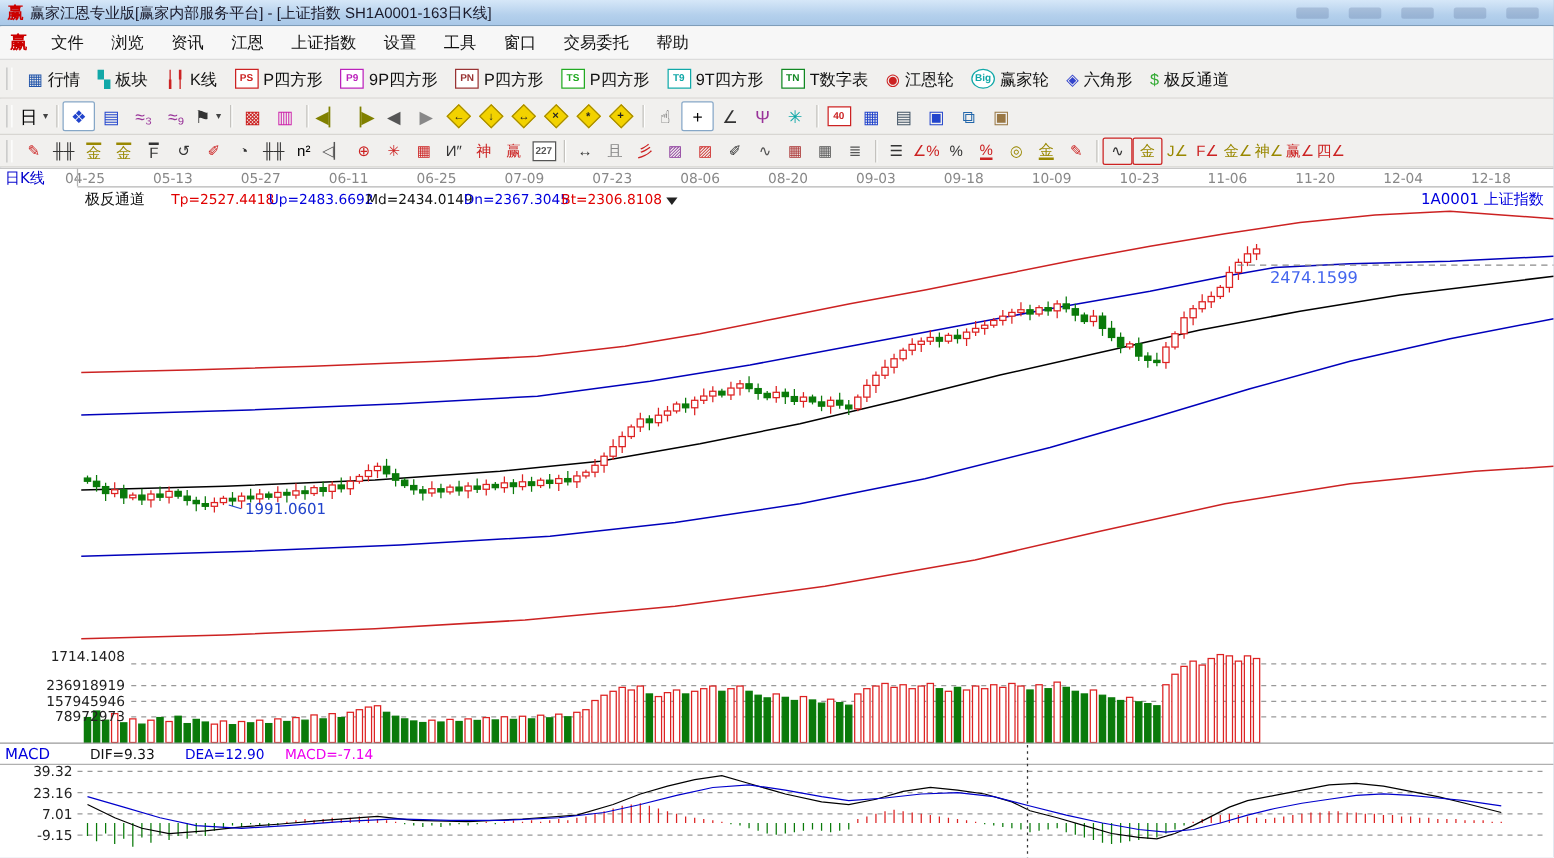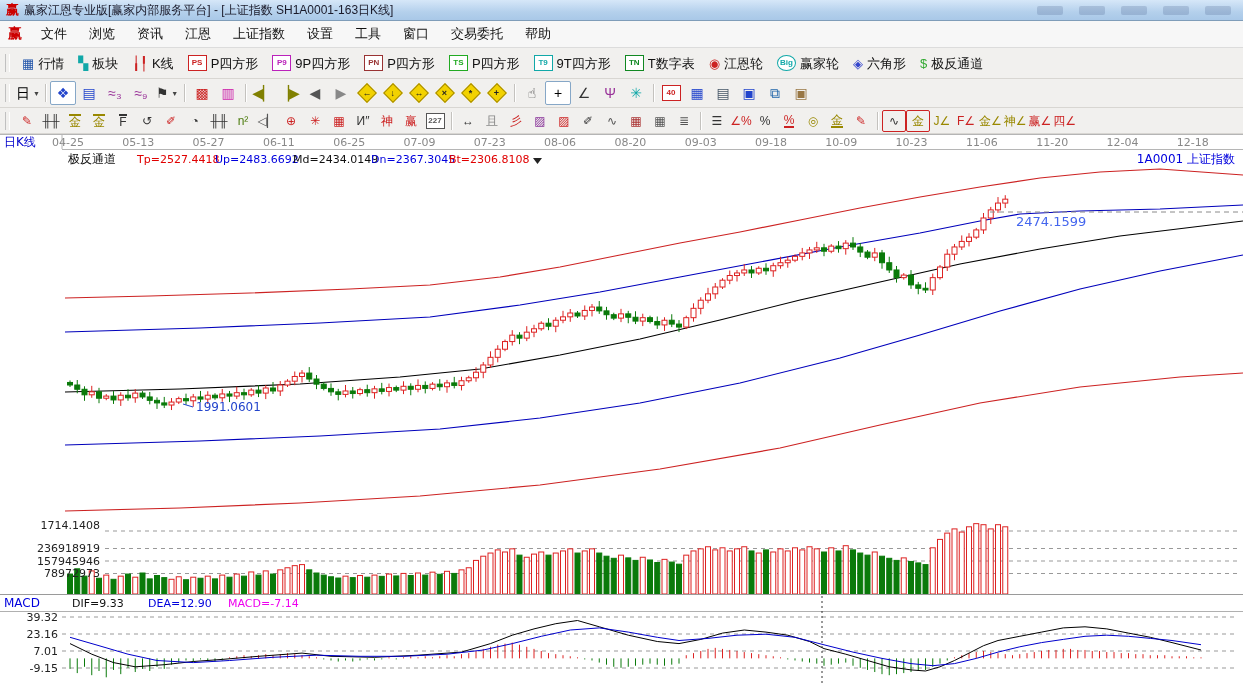--- a/index.html
+++ b/index.html
@@ -266,21 +266,21 @@
       <div class="tbtn">
         <span class="glyph" style="color: rgb(204, 34, 34);">✐</span>
       </div>
       <div class="tbtn">
         <span class="glyph" style="color: rgb(51, 51, 51);">◔</span>
       </div>
       <div class="tbtn">
         <span class="glyph" style="color: rgb(51, 51, 51);">╫╫</span>
       </div>
       <div class="tbtn">
-        <span class="glyph" style="color: #4d7c0f;">n²</span>
+        <span class="glyph" style="color: #000000;">n²</span>
       </div>
       <div class="tbtn">
         <span class="glyph" style="color: rgb(85, 85, 85);">◁▏</span>
       </div>
       <div class="tbtn">
         <span class="glyph" style="color: rgb(204, 34, 34);">⊕</span>
       </div>
       <div class="tbtn">
         <span class="glyph" style="color: rgb(204, 34, 34);">✳</span>
       </div>

